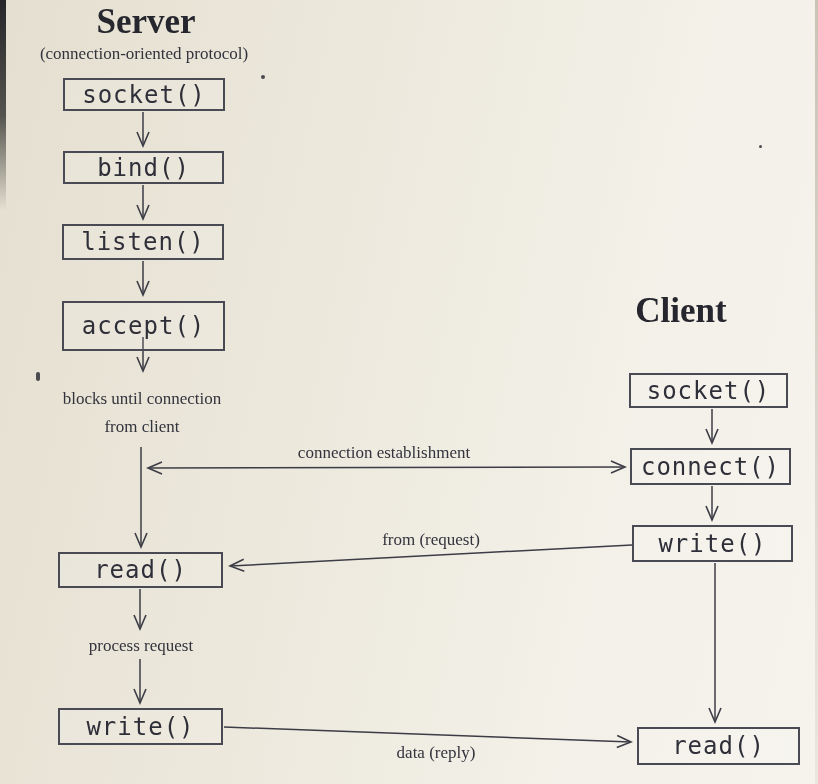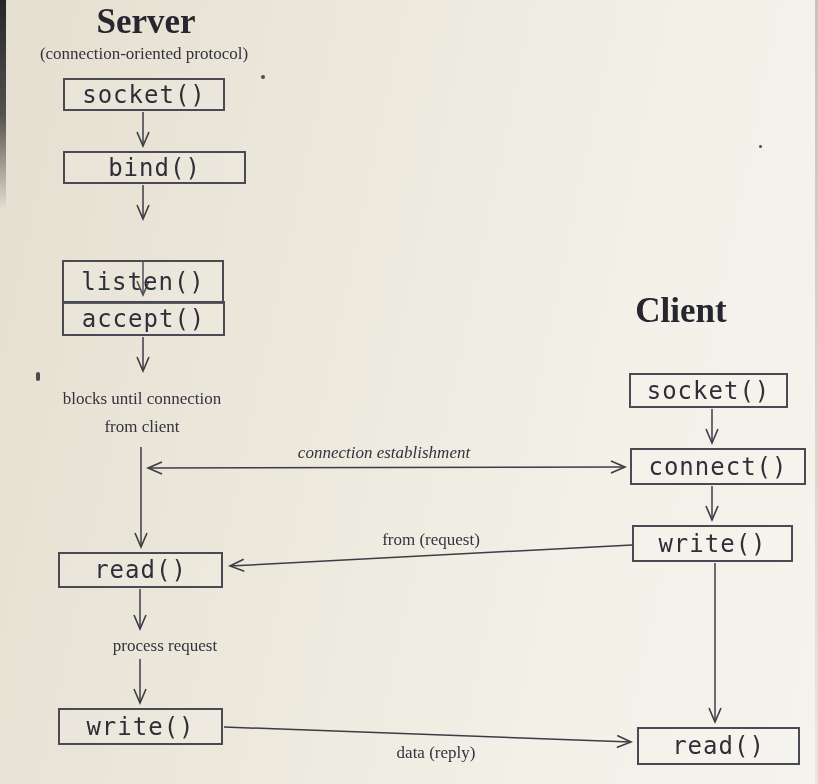--- a/index.html
+++ b/index.html
@@ -82,42 +82,42 @@
       <line x1="148" y1="468" x2="625" y2="467" marker-start="url(#ah)" marker-end="url(#ah)"></line>
       <line x1="632" y1="545" x2="230" y2="566" marker-end="url(#ah)"></line>
       <line x1="224" y1="727" x2="631" y2="742" marker-end="url(#ah)"></line>
     </g>
   </svg>
 
   <div class="slabel title" style="left:146px; top:8px;">Server</div>
   <div class="slabel" style="left:144px; top:40px;">(connection-oriented protocol)</div>
 
   <div class="box" style="left:63px; top:78px; width:162px; height:33px;">socket()</div>
-  <div class="box" style="left:63px; top:151px; width:183px; height:33px;">bind()</div>
-  <div class="box" style="left:62px; top:224px; width:162px; height:44px;margin-top:36px;">listen()</div>
-  <div class="box" style="left:62px; top:301px; width:163px; height:35px;">accept()</div>
+  <div class="box" style="left:63px; top:151px; width:161px; height:33px;">bind()</div>
+  <div class="box" style="left:62px; top:224px; width:162px; height:36px;">listen()</div>
+  <div class="box" style="left:62px; top:301px; width:163px; height:50px;">accept()</div>
 
   <div class="slabel" style="left:142px; top:385px;"><span>blocks until connection</span><br>
     <span>from client</span>
   </div>
 
   <div class="box" style="left:58px; top:552px; width:165px; height:36px;">read()</div>
 
-  <div class="slabel" style="left:141px; top:632px;margin-left:24px;">process request</div>
+  <div class="slabel" style="left:141px; top:632px;">process request</div>
 
   <div class="box" style="left:58px; top:708px; width:165px; height:37px;">write()</div>
 
   <div class="slabel title" style="left:681px; top:297px;">Client</div>
 
   <div class="box" style="left:629px; top:373px; width:159px; height:35px;">socket()</div>
-  <div class="box" style="left:630px; top:448px; width:176px; height:37px;">connect()</div>
+  <div class="box" style="left:630px; top:448px; width:161px; height:37px;">connect()</div>
   <div class="box" style="left:632px; top:525px; width:161px; height:37px;">write()</div>
   <div class="box" style="left:637px; top:727px; width:163px; height:38px;">read()</div>
 
-  <div class="slabel" style="left:384px; top:439px;font-style:italic;">connection establishment</div>
+  <div class="slabel" style="left:384px; top:439px;">connection establishment</div>
   <div class="slabel" style="left:431px; top:526px;">from (request)</div>
   <div class="slabel" style="left:436px; top:739px;">data (reply)</div>
 
   <div class="edge-left"></div>
   <div class="edge-right"></div>
   <div class="speck" style="left:261px; top:75px; width:4px; height:4px;"></div>
   <div class="speck" style="left:36px; top:372px; width:4px; height:9px; border-radius:2px;"></div>
   <div class="speck" style="left:759px; top:145px; width:3px; height:3px;"></div>
 
 </div>

